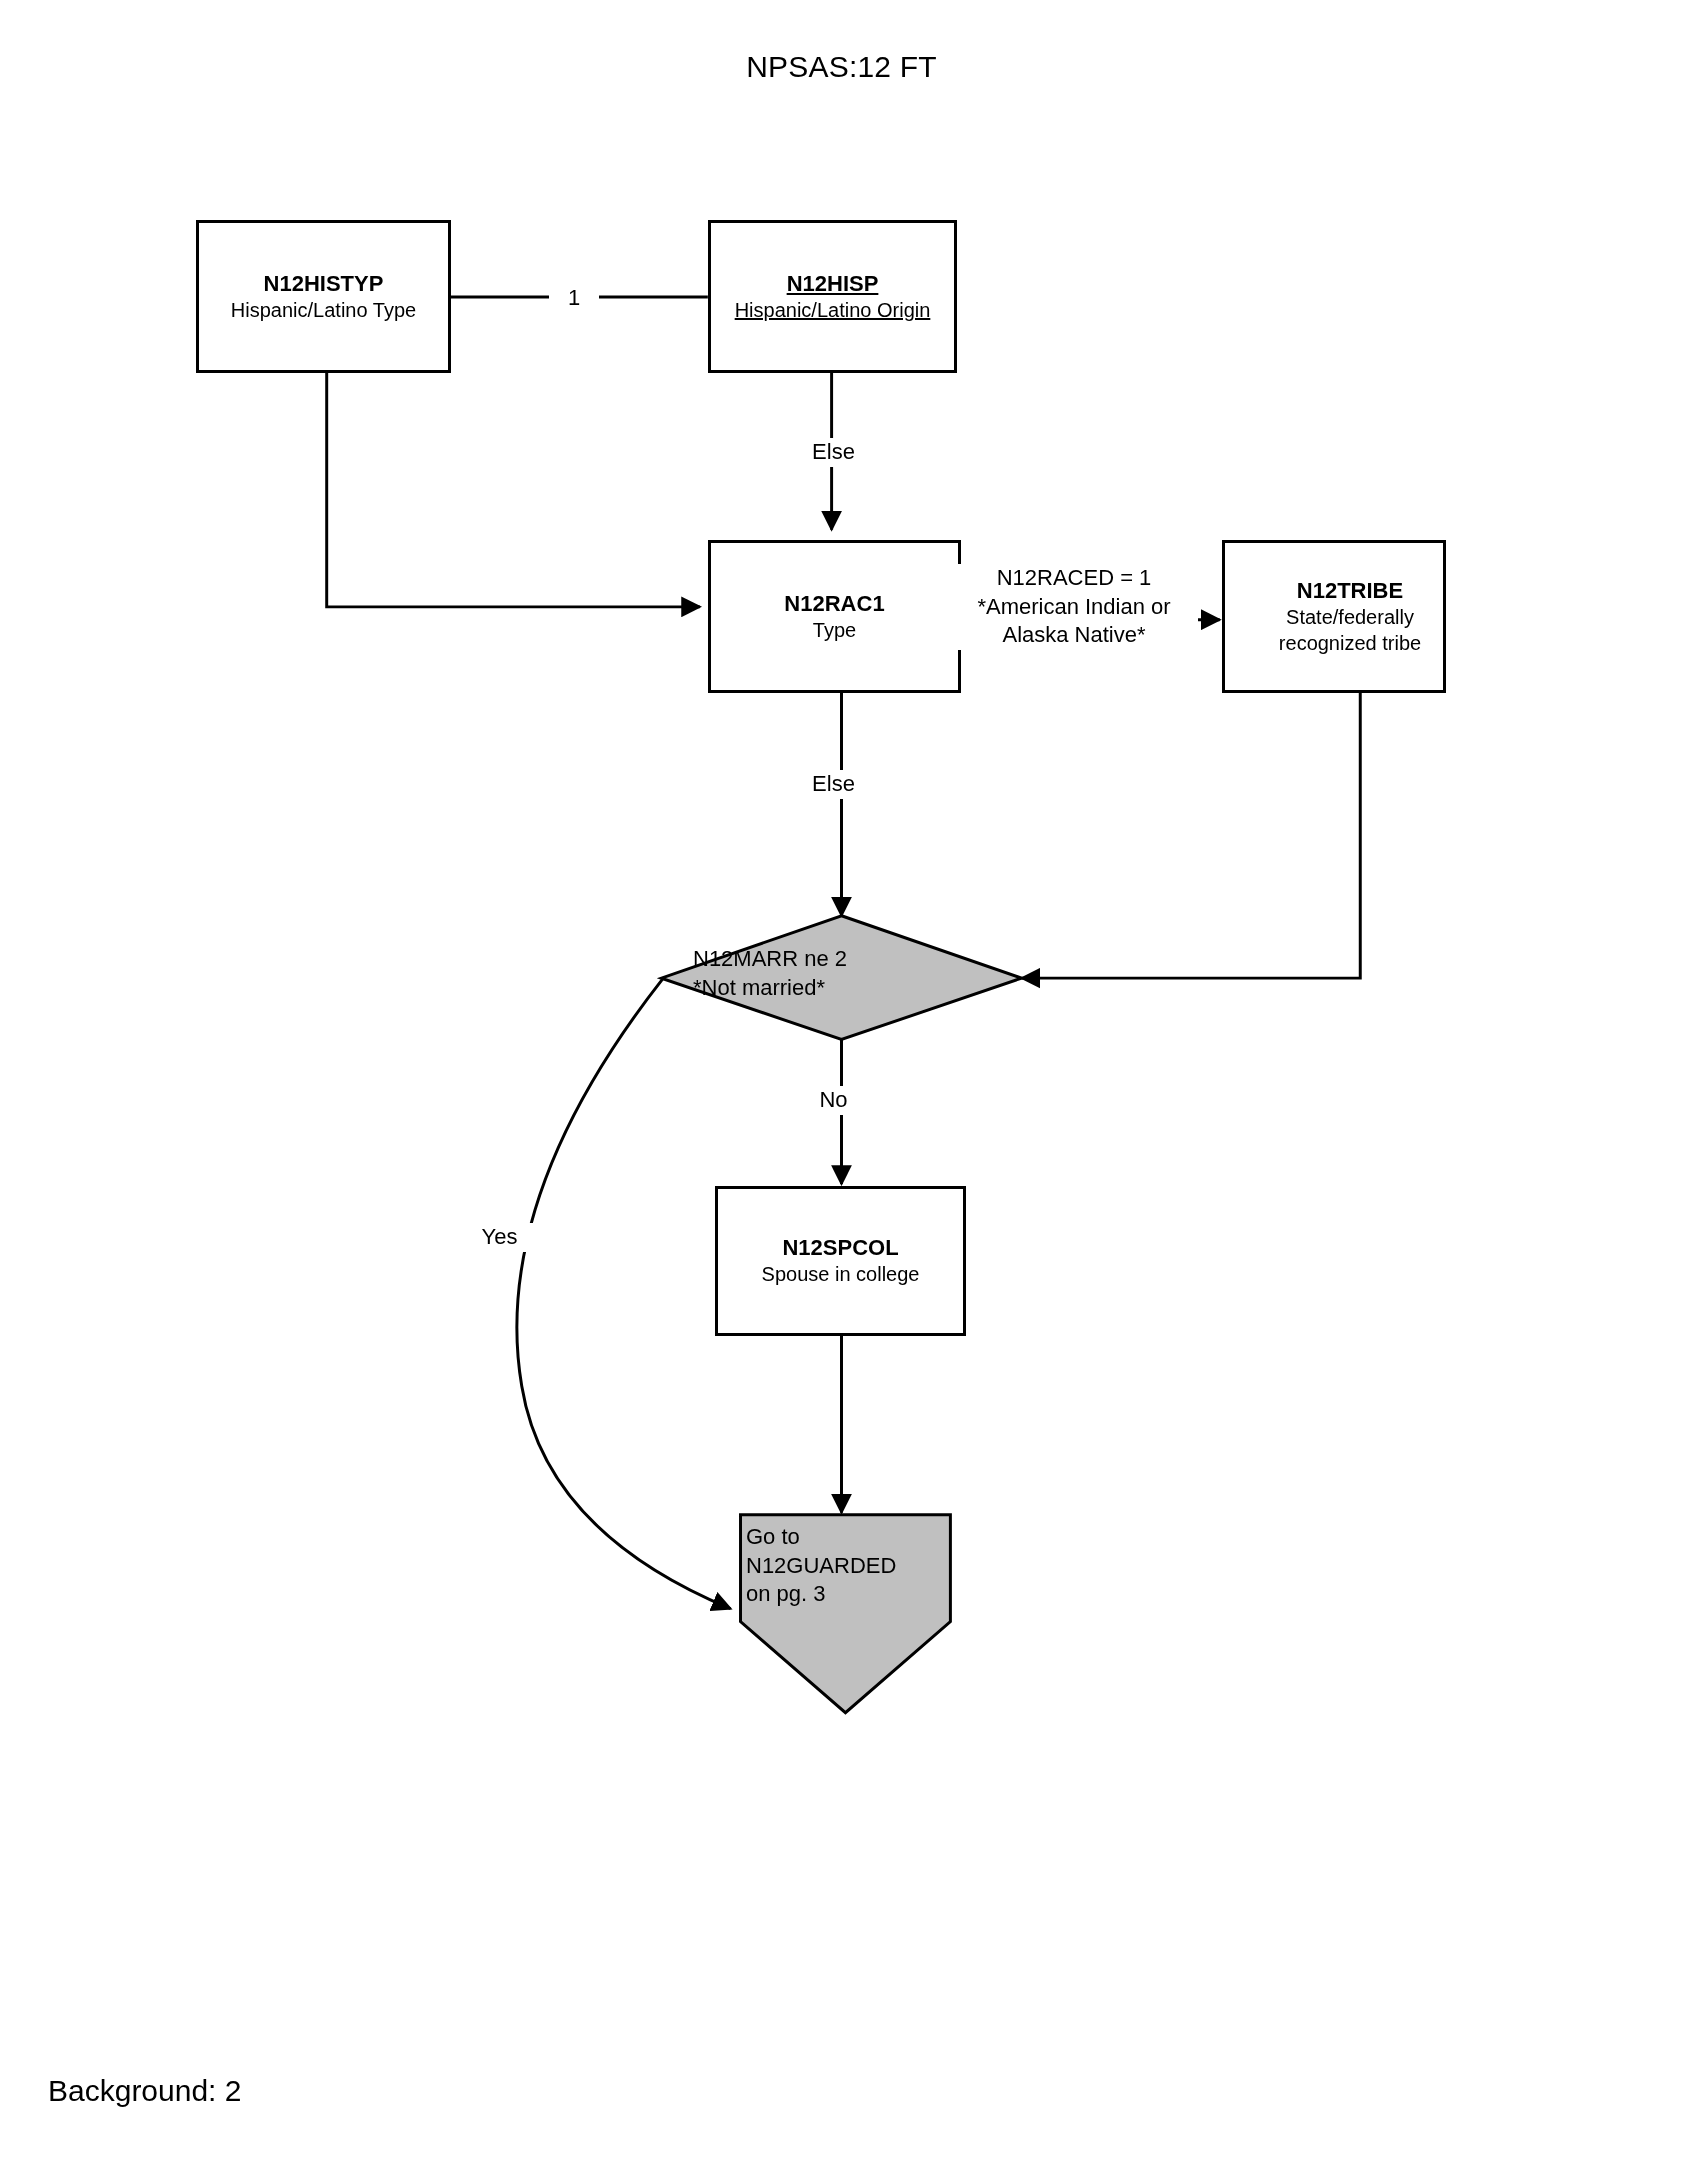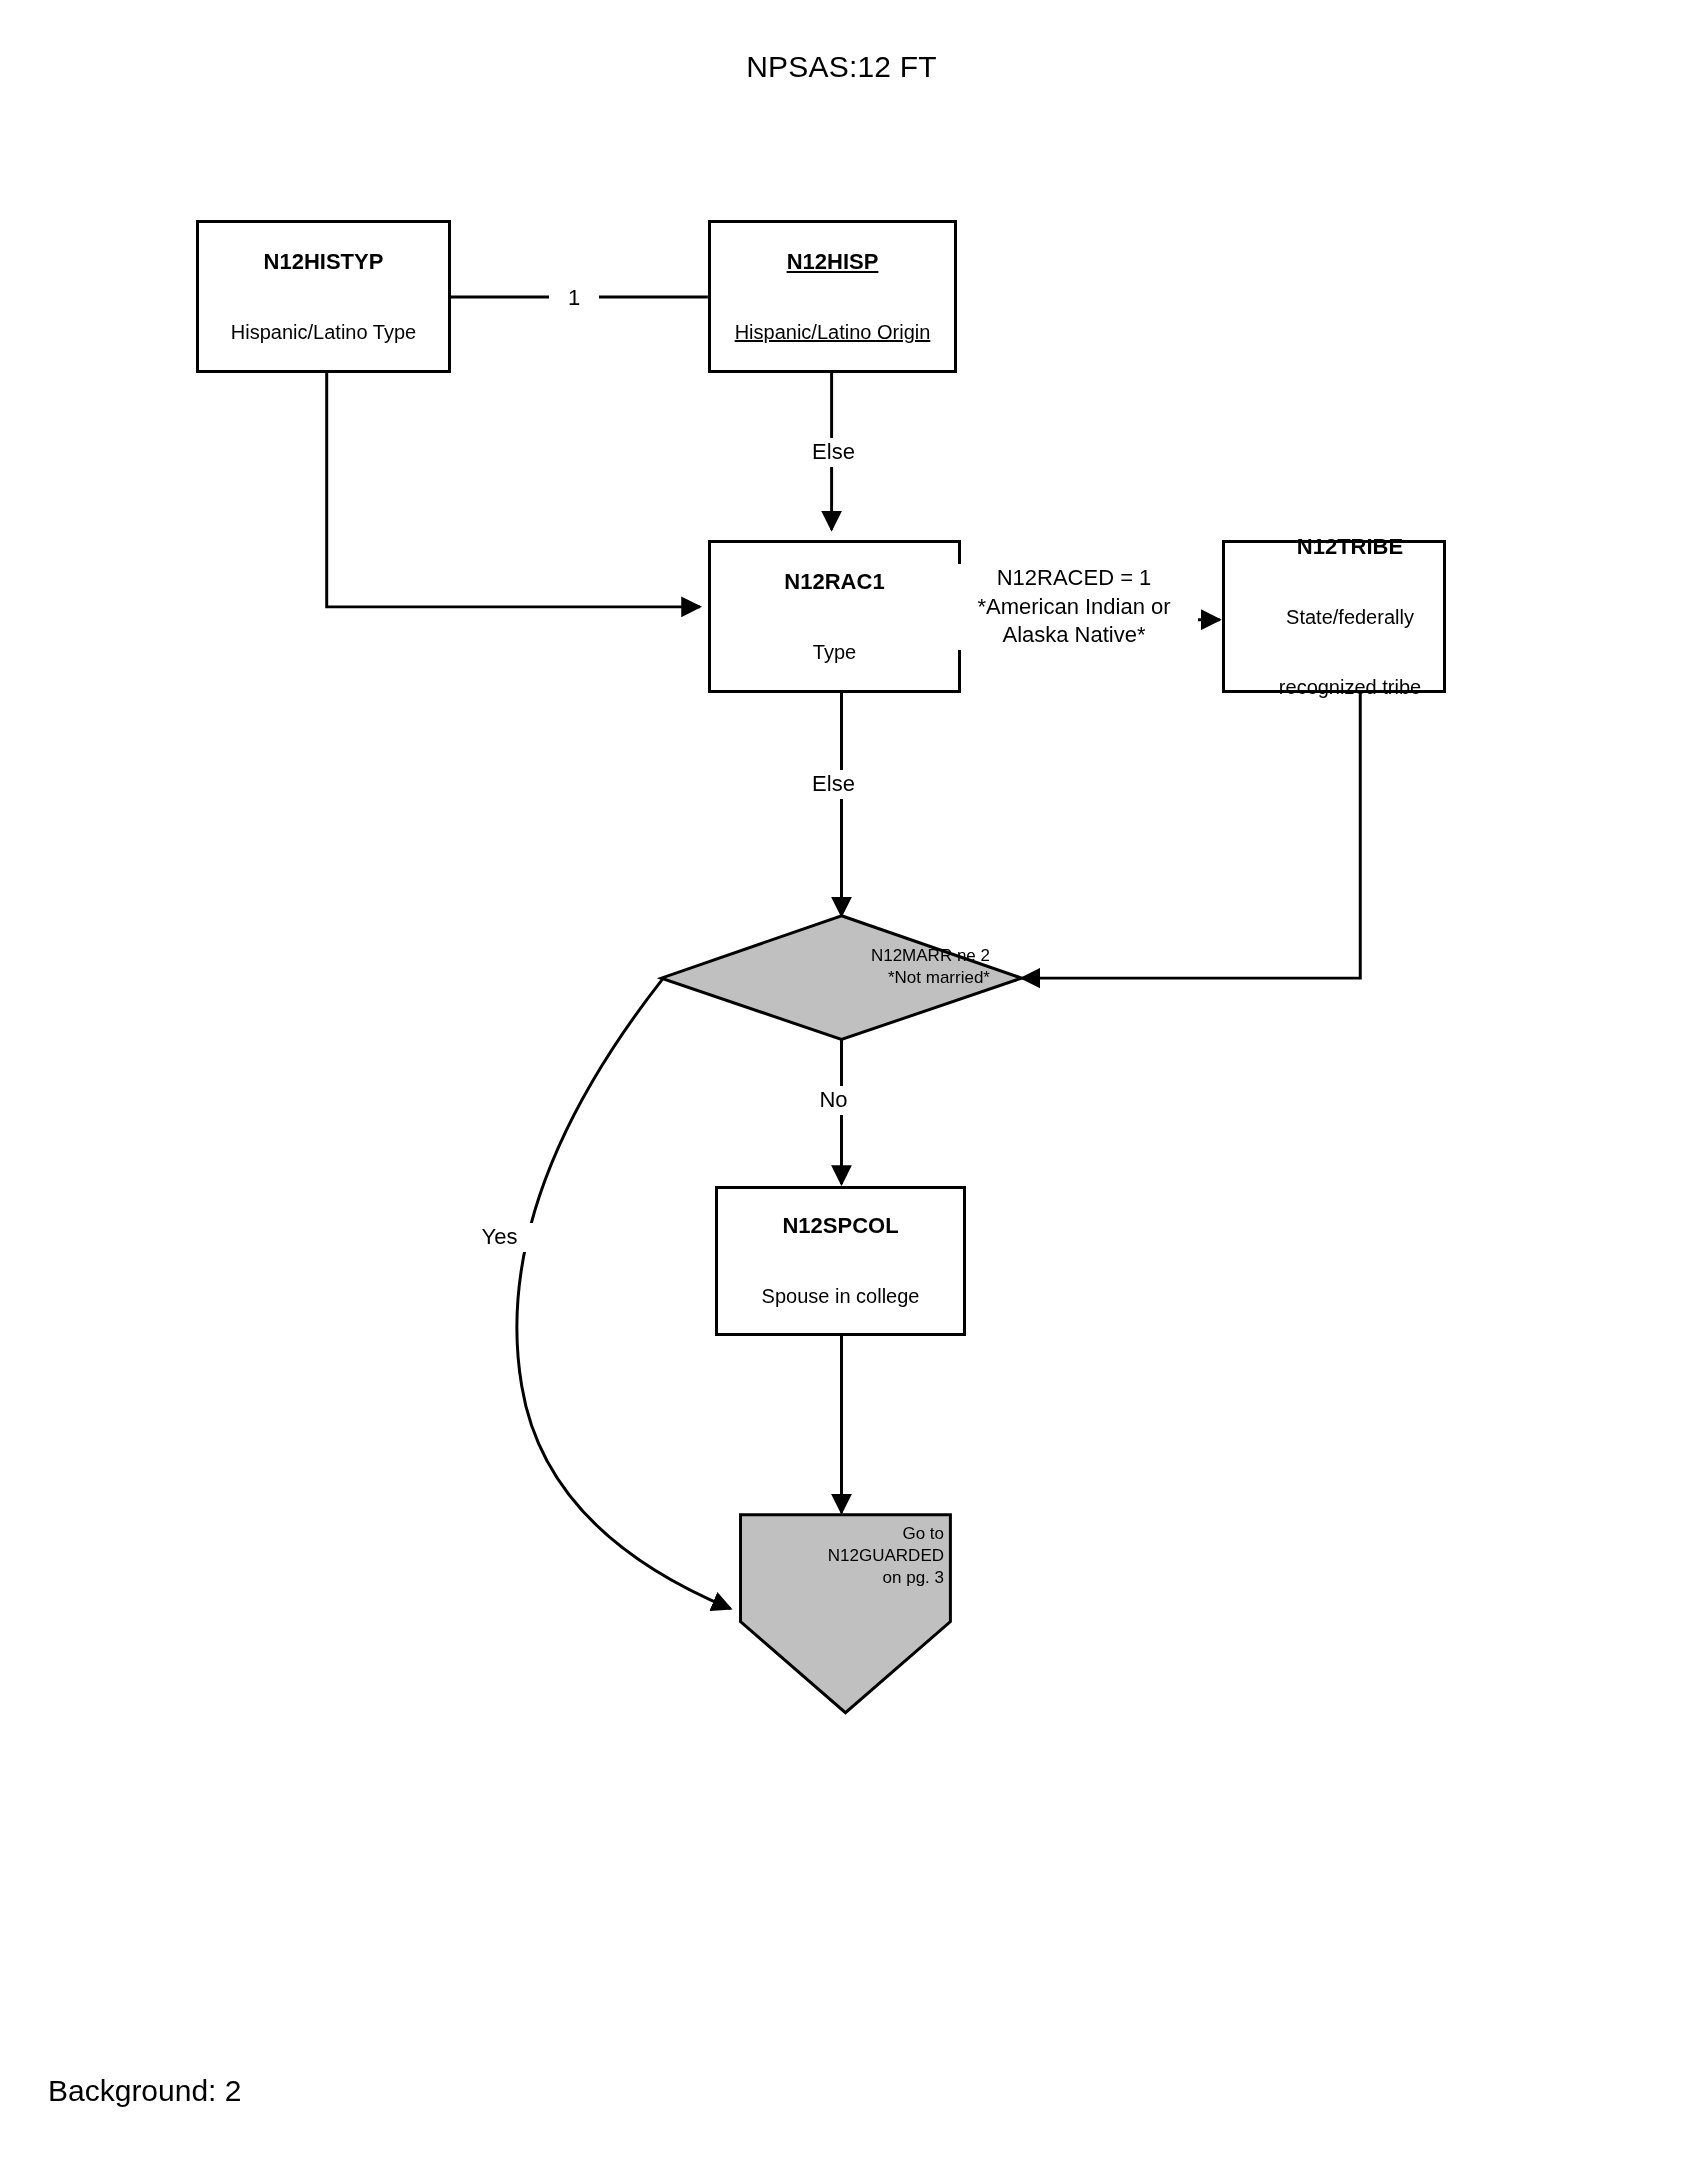--- a/index.html
+++ b/index.html
@@ -51,34 +51,33 @@
     position: absolute;
     border: 3px solid #000;
     background: #fff;
     box-sizing: border-box;
     display: flex;
     flex-direction: column;
     align-items: center;
     justify-content: center;
     text-align: center;
     line-height: 1.28;
-    gap: 44px;
   }
   .node-code {
     font-weight: bold;
     font-size: 22px;
   }
   .node-desc {
     font-size: 20px;
     font-weight: normal;
   }
   .shape-label {
     position: absolute;
-    text-align: right;
-    font-size: 17px;
+    text-align: left;
+    font-size: 22px;
     line-height: 1.3;
     pointer-events: none;
   }
   .edge-label {
     position: absolute;
     font-size: 22px;
     text-align: center;
     background: #fff;
     line-height: 1.3;
     white-space: pre;

